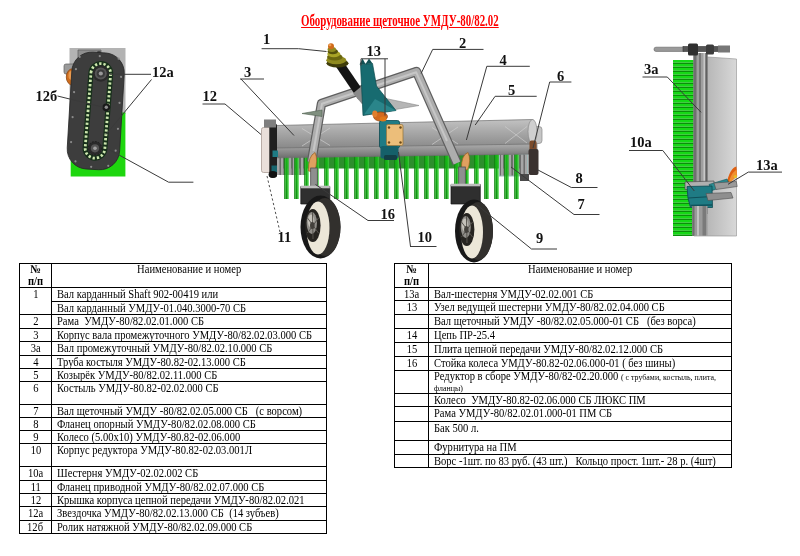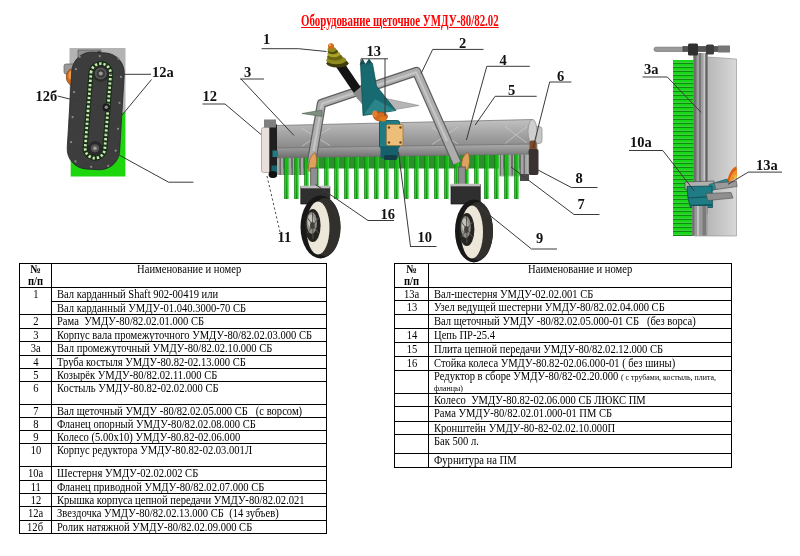--- a/index.html
+++ b/index.html
@@ -143,31 +143,31 @@
         <td class="t"><span class="c" style="line-height:11px">Редуктор в сборе УМДУ-80/82-02.20.000 <span class="sm">( с трубами, костыль, плита,<br>фланцы)</span></span></td>
       </tr>
 <tr style="height:13px">
         <td class="n"></td>
         <td class="t"><span class="c">Колесо&nbsp;&nbsp;УМДУ-80.82-02.06.000 СБ ЛЮКС ПМ</span></td>
       </tr>
 <tr style="height:15px">
         <td class="n"></td>
         <td class="t"><span class="c">Рама УМДУ-80/82.02.01.000-01 ПМ СБ</span></td>
       </tr>
-<tr style="height:13px">
-        <td class="n"></td>
-        <td class="t"><span class="c">Кронштейн УМДУ-80-82-02.02.10.000П</span></td>
-      </tr>
 <tr style="height:19px">
         <td class="n"></td>
         <td class="t"><span class="c">Бак 500 л.</span></td>
       </tr>
 <tr style="height:14px">
         <td class="n"></td>
         <td class="t"><span class="c">Фурнитура на ПМ</span></td>
+      </tr>
+<tr style="height:13px">
+        <td class="n"></td>
+        <td class="t"><span class="c">Ворс -1шт. по 83 руб. (43 шт.)&nbsp;&nbsp;&nbsp;Кольцо прост. 1шт.- 28 р. (4шт)</span></td>
       </tr>
 </tbody>
   </table>
 
 <svg id="draw" width="800" height="263" viewBox="0 0 800 263" style="position:absolute;left:0;top:0;" font-family="Liberation Serif,serif" font-weight="bold" font-size="14.5px" fill="#111">
 <defs>
 <linearGradient id="gBeam" x1="0" y1="0" x2="0" y2="1">
   <stop offset="0" stop-color="#c2c2c2"></stop>
         <stop offset="0.35" stop-color="#adadad"></stop>
   <stop offset="1" stop-color="#898989"></stop>

